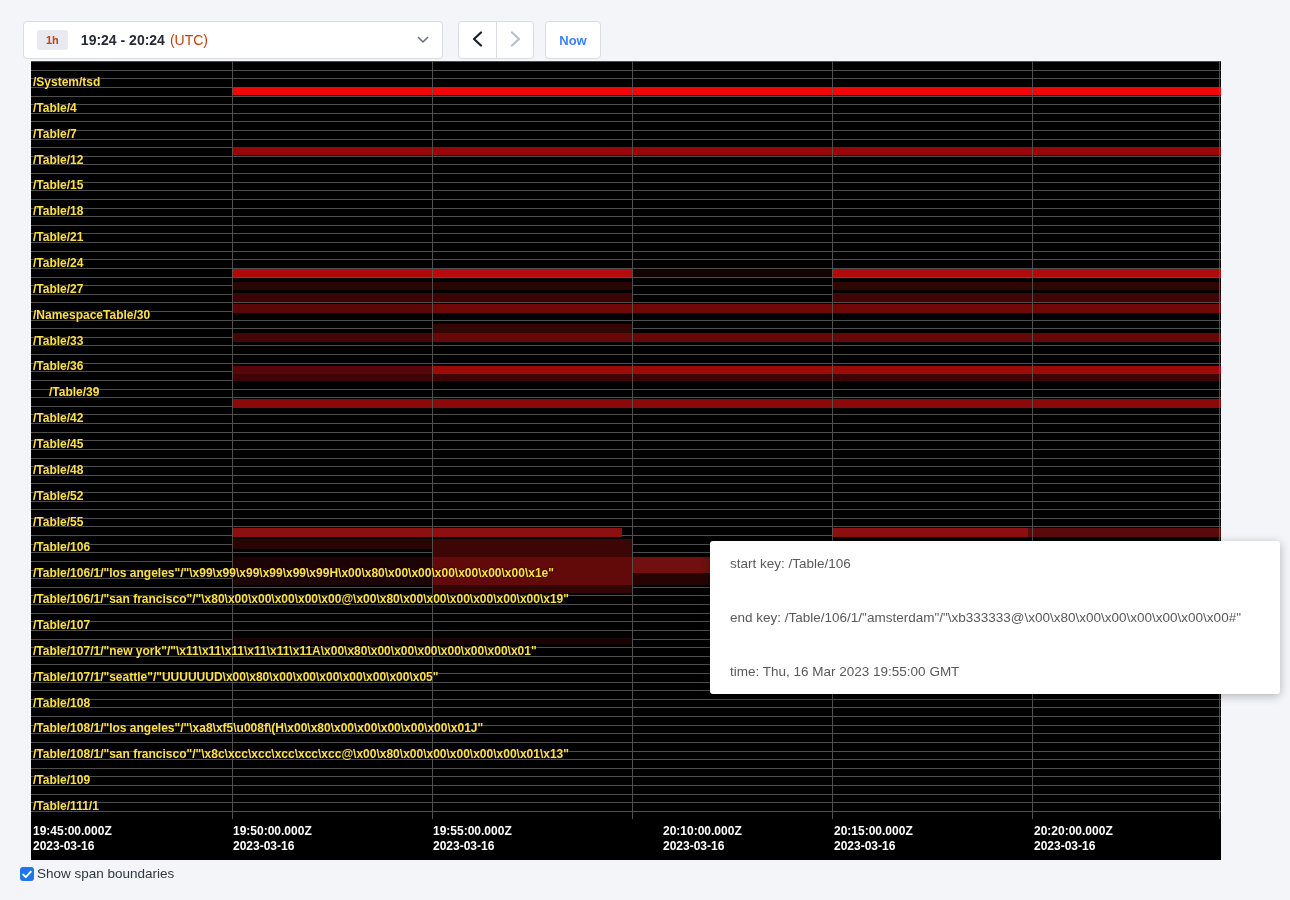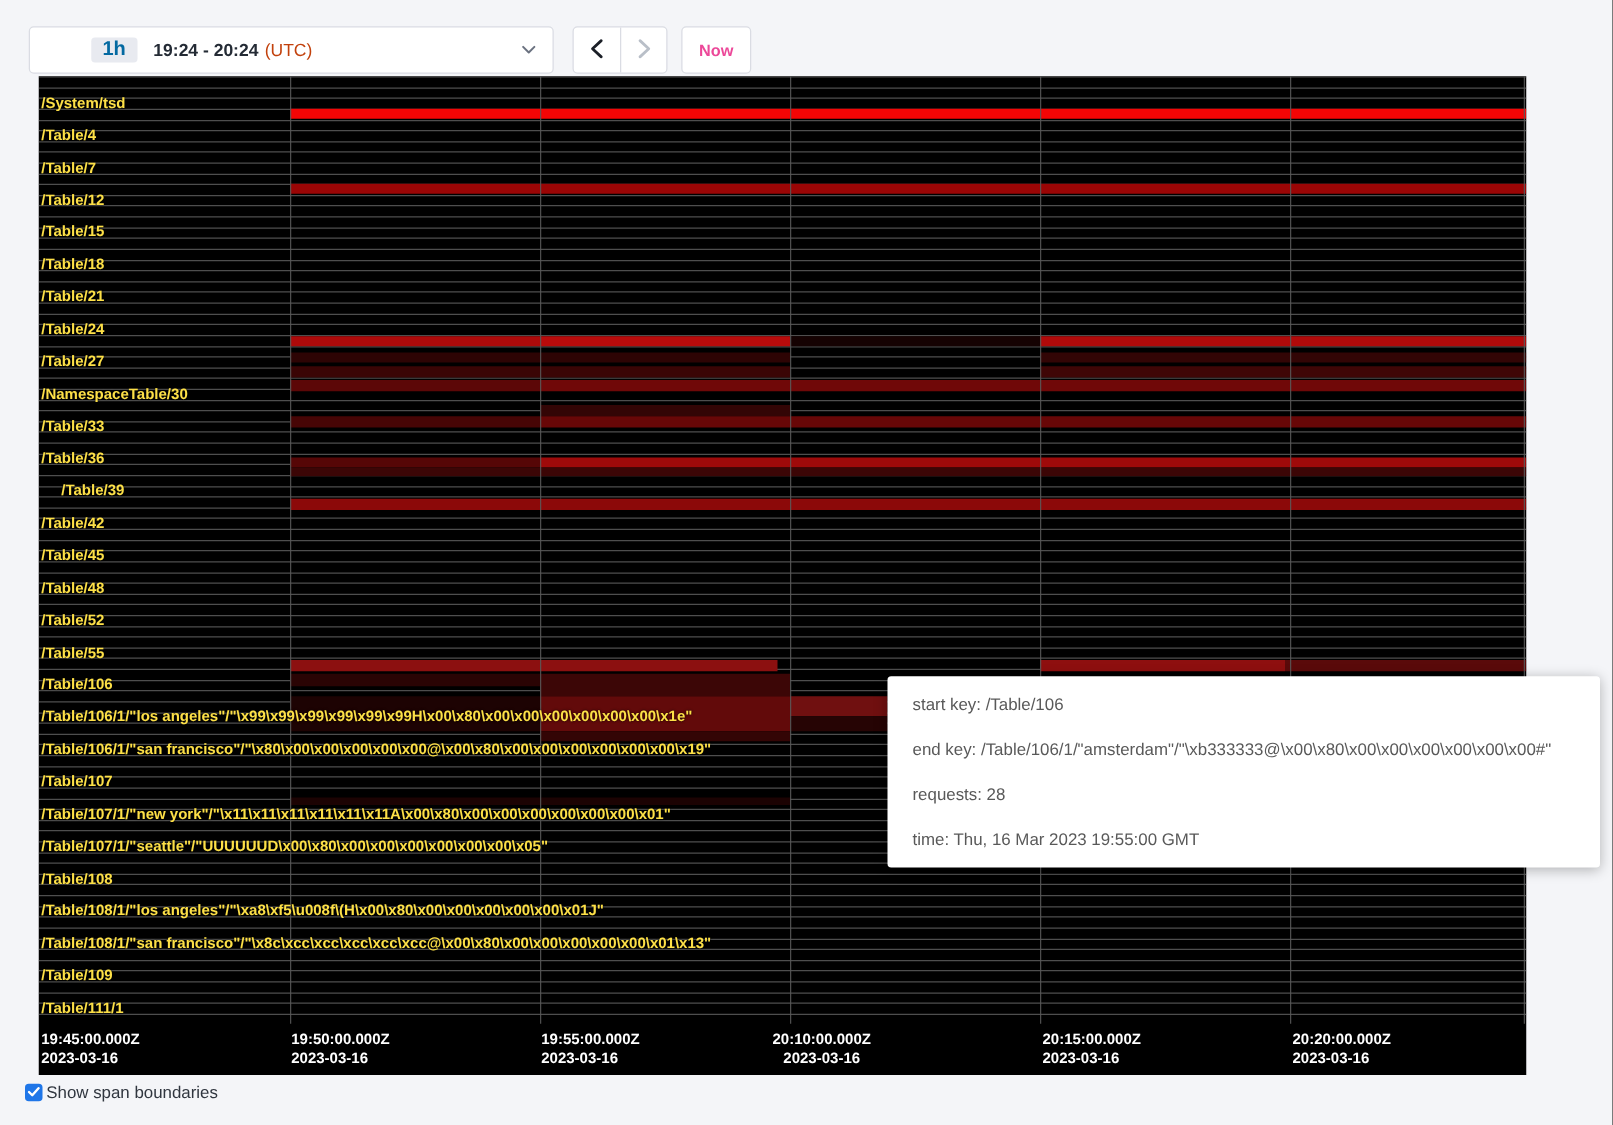--- a/index.html
+++ b/index.html
@@ -7,39 +7,39 @@
     width:1290px;height:900px;position:relative;overflow:hidden;
     background:#f4f5f8;font-family:"Liberation Sans",sans-serif;
   }
   
   .time-range-select{
     position:absolute;left:23px;top:21px;width:420px;height:38px;box-sizing:border-box;
     background:#fff;border:1px solid #dadce3;border-radius:4px;
     display:flex;align-items:center;padding:0 13px;cursor:pointer;
   }
   .duration-badge{
-    background:#e8eaf0;border-radius:3px;font-size:16px;font-weight:700;color:#0369a1;
-    padding:4px 9px;margin-right:13px;line-height:12px;margin-left:36px;
+    background:#e8eaf0;border-radius:3px;font-size:11px;font-weight:700;color:#c2410c;
+    padding:4px 9px;margin-right:13px;line-height:12px;
   }
   .range-label{font-weight:700;font-size:14px;color:#242b35;white-space:nowrap}
   .range-tz{font-weight:400;font-size:14px;color:#c2410c;margin-left:5px}
   .select-chevron{margin-left:auto;display:flex;align-items:center}
   .nav-group{
     position:absolute;left:458px;top:21px;height:38px;box-sizing:border-box;
     background:#fff;border:1px solid #dadce3;border-radius:4px;display:flex;
   }
   .nav-btn{
     width:37px;height:100%;border:none;background:none;margin:0;padding:0;
     display:flex;align-items:center;justify-content:center;cursor:pointer;
   }
   .nav-btn + .nav-btn{border-left:1px solid #dadce3;cursor:default}
   .now-button{
     position:absolute;left:545px;top:21px;width:56px;height:38px;box-sizing:border-box;
     background:#fff;border:1px solid #dadce3;border-radius:4px;
-    font-family:"Liberation Sans",sans-serif;font-size:13px;font-weight:700;color:#ec4899;cursor:pointer;
+    font-family:"Liberation Sans",sans-serif;font-size:13px;font-weight:700;color:#3b82f6;cursor:pointer;
   }
   
   .kv-canvas{
     position:absolute;left:31px;top:61px;width:1190px;height:799px;
     background:#000;overflow:hidden;cursor:crosshair;
   }
   .hline{position:absolute;left:0;width:1190px;height:1px;background:#4e4e4e;z-index:1}
   .vline{position:absolute;top:0;width:1px;background:#5a5a5a;opacity:.85;z-index:3}
   .band{position:absolute;z-index:2}
   .row-label{
@@ -254,38 +254,37 @@
       <div>2023-03-16</div>
     </div>
     <div class="xtick" style="left: 202px; top: 763px;">
       <div>19:50:00.000Z</div>
       <div>2023-03-16</div>
     </div>
     <div class="xtick" style="left: 402px; top: 763px;">
       <div>19:55:00.000Z</div>
       <div>2023-03-16</div>
     </div>
-    <div class="xtick" style="left: 587px; top: 763px; text-align: center;">
+    <div class="xtick" style="left: 632px; top: 763px;">
       <div>20:10:00.000Z</div>
       <div>2023-03-16</div>
     </div>
     <div class="xtick" style="left: 803px; top: 763px;">
       <div>20:15:00.000Z</div>
       <div>2023-03-16</div>
     </div>
     <div class="xtick" style="left: 1003px; top: 763px;">
       <div>20:20:00.000Z</div>
       <div>2023-03-16</div>
     </div>
   </div>
 
 <div class="kv-tooltip">
   <p>start key: /Table/106</p>
   <p>end key: /Table/106/1/"amsterdam"/"\xb333333@\x00\x80\x00\x00\x00\x00\x00\x00#"</p>
-  <p>requests: 28</p>
   <p>time: Thu, 16 Mar 2023 19:55:00 GMT</p>
 </div>
 
 <label class="span-toggle">
   <span class="checkbox">
     <span>
       <svg width="10" height="9" viewBox="0 0 10 9">
           <polyline points="1.2,4.6 3.8,7.2 8.8,1.6" fill="none" stroke="#fff" stroke-width="1.9" stroke-linecap="round" stroke-linejoin="round"></polyline>
         </svg>
     </span>

